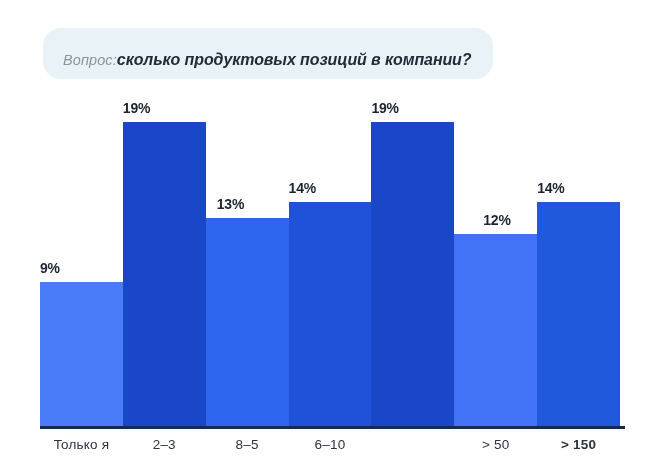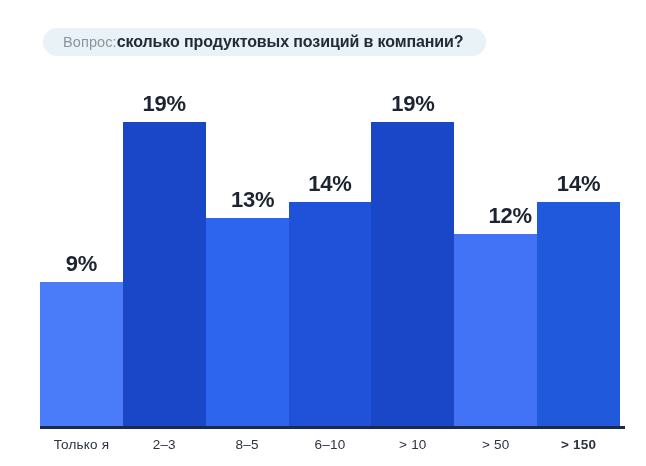--- a/index.html
+++ b/index.html
@@ -14,27 +14,28 @@
     overflow: hidden;
     font-family: "Liberation Sans", sans-serif;
     -webkit-font-smoothing: antialiased;
   }
 
   
   #question-pill {
     position: absolute;
     left: 43px;
     top: 28px;
-    height: 28px;
+    height: 39px;
     display: flex;
     align-items: center;
-    padding: 0 22px 0 20px;
+    padding: 12px 22px 0 20px;
     background: #e9f2f7;
     border-radius: 18px;
     white-space: nowrap;
+    font-style: italic;
   }
   #question-prefix {
     font-size: 14.5px;
     color: #8b959e;
     font-weight: 400;
     letter-spacing: 0.1px;
   }
   #question-text {
     font-size: 16px;
     color: #232b36;
@@ -65,22 +66,21 @@
   .bar {
     position: absolute;
     left: 0;
     right: 0;
     bottom: 0;
   }
   .bar-value {
     position: absolute;
     left: 0;
     right: 0;
-    text-align: center;
-    font-size: 22px;
+    font-size: 14px;
     font-weight: 700;
     color: #1b2430;
     letter-spacing: -0.2px;
     line-height: 1;
   }
 
   
   #axis-line {
     position: absolute;
     left: 40px;
@@ -149,18 +149,17 @@
       </div>
     </div>
 
   <div id="axis-line"></div>
 
   <div id="axis-labels">
       <div class="axis-label" style="left: 0px; width: 82.8571px;">Только я</div>
       <div class="axis-label" style="left: 82.8571px; width: 82.8571px;">2–3</div>
       <div class="axis-label" style="left: 165.714px; width: 82.8571px;">8–5</div>
       <div class="axis-label" style="left: 248.571px; width: 82.8571px;">6–10</div>
-      <div class="axis-label" style="left: 331.429px; width: 82.8571px;">&gt; 10</div>
       <div class="axis-label" style="left: 414.286px; width: 82.8571px;">&gt; 50</div>
       <div class="axis-label" style="left: 497.143px; width: 82.8571px; font-weight: bold;">&gt; 150</div>
     </div>
 
 </div>
 
 </body></html>

